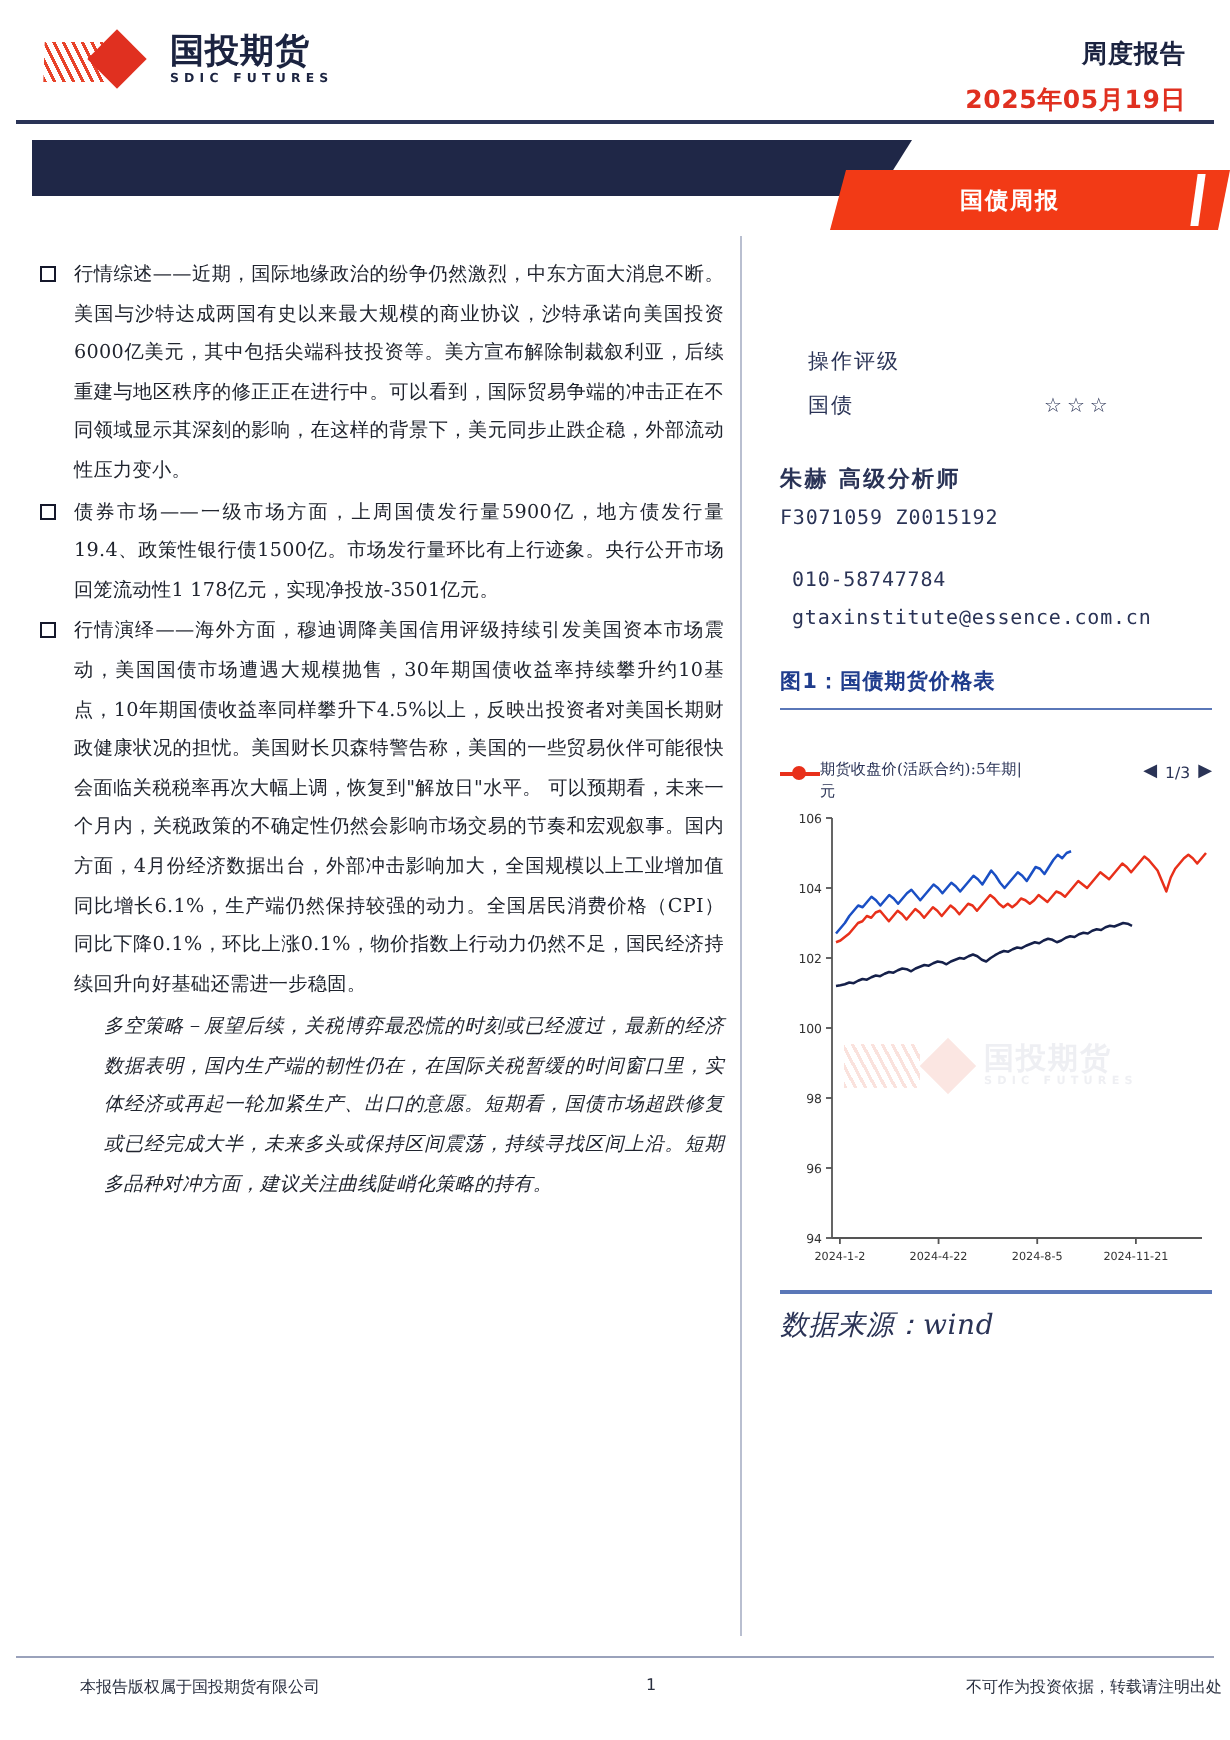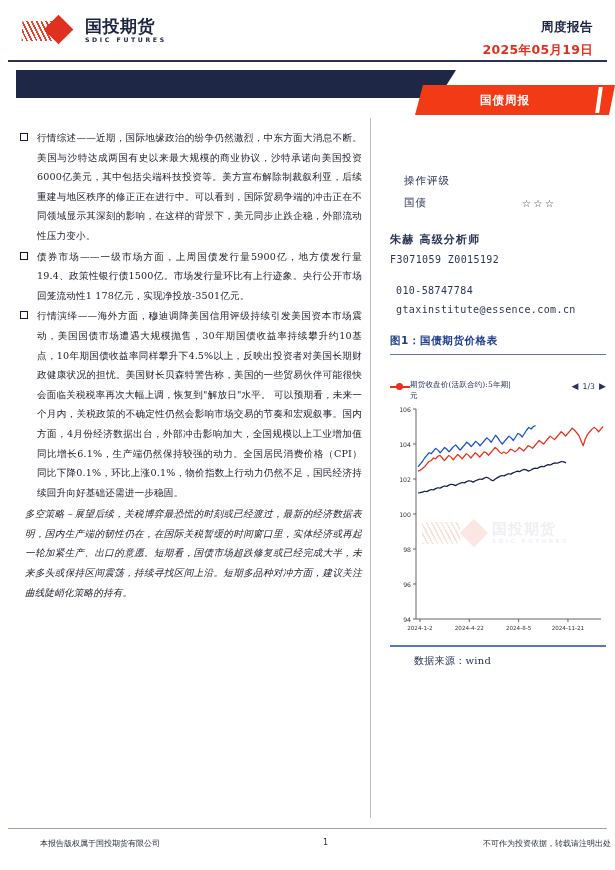--- a/index.html
+++ b/index.html
@@ -55,21 +55,21 @@
   .bullet-row { display:flex; margin-bottom:1px; }
   .bullet-sq { flex:0 0 auto; width:8px; height:8px; border:1.6px solid #15182b;
      margin-top:5px; margin-right:9px; background:#fff; }
   .para {
     flex:1 1 auto;
     font-family:"DejaVu Serif","Liberation Serif",serif;
     font-size:9.6px; color:#20242e; line-height:19.6px;
     text-align:justify; text-justify:inter-ideograph;
     letter-spacing:0.15px;
   }
-  .para-plain { margin-left:5px; margin-top:2px; }
+  .para-plain { margin-left:32px; margin-top:2px; }
   .para-italic { font-style:italic; }
 
   
   .rail { position:absolute; left:390px; top:130px; width:215px; }
   .rating-block { font-family:Liberation Sans, sans-serif;margin-top:44px; }
   .rating-title { font-size:10.5px; color:#2a3356; letter-spacing:1px; margin-left:14px; }
   .rating-row { display:flex; align-items:center; margin-top:8px; margin-left:14px;gap:44px; }
   .rating-name { font-size:10.5px; color:#2a3356; letter-spacing:1px; width:74px; }
   .stars { font-size:10px; color:#2a3356; letter-spacing:2.5px; }
 
@@ -103,22 +103,22 @@
   .wm { position:absolute; left:32px; top:110px; width:160px; height:40px; opacity:0.30;
      display:flex; align-items:center; pointer-events:none; }
   .wm-hatch { width:38px; height:22px; margin-right:4px;
      background: repeating-linear-gradient(62deg, #f0a090 0px, #f0a090 1.6px, transparent 1.6px, transparent 4.4px); }
   .wm-dia { width:20px; height:20px; background:#f2b0a2; transform:rotate(45deg); margin-right:8px; }
   .wm-txt { display:flex; flex-direction:column; line-height:1; }
   .wm-cn { font-size:15px; font-weight:700; color:#c9ccd8; letter-spacing:1px; }
   .wm-en { font-size:5.6px; font-weight:700; color:#c9ccd8; letter-spacing:2.6px; margin-top:2px; }
 
   .fig-rule2 { width:216px; height:1.4px; background:#5a77b8; margin-top:2px; }
-  .fig-src { font-size:10px; color:#2a3356; margin-top:7px;
-     font-family:"DejaVu Serif","Liberation Serif",serif; letter-spacing:0.3px;margin-left:24px; }
+  .fig-src { font-size:14px; color:#2a3356; font-style:italic; margin-top:7px;
+     font-family:"DejaVu Serif","Liberation Serif",serif; letter-spacing:0.3px; }
 
   
   .foot-rule { position:absolute; left:8px; top:828px; width:599px; height:1px; background:#9aa2bb; }
   .footer { position:absolute; left:18px; top:838px; width:615px; height:20px; }
   .foot-l { position:absolute; left:22px; top:0; font-size:8px; color:#2a3040; }
   .foot-c { position:absolute; left:50%; transform:translateX(-50%); top:0; font-size:8px; color:#2a3040; }
   .foot-r { position:absolute; right:22px; top:0; font-size:8px; color:#2a3040; }
 </style>
 </head>
 <body>

